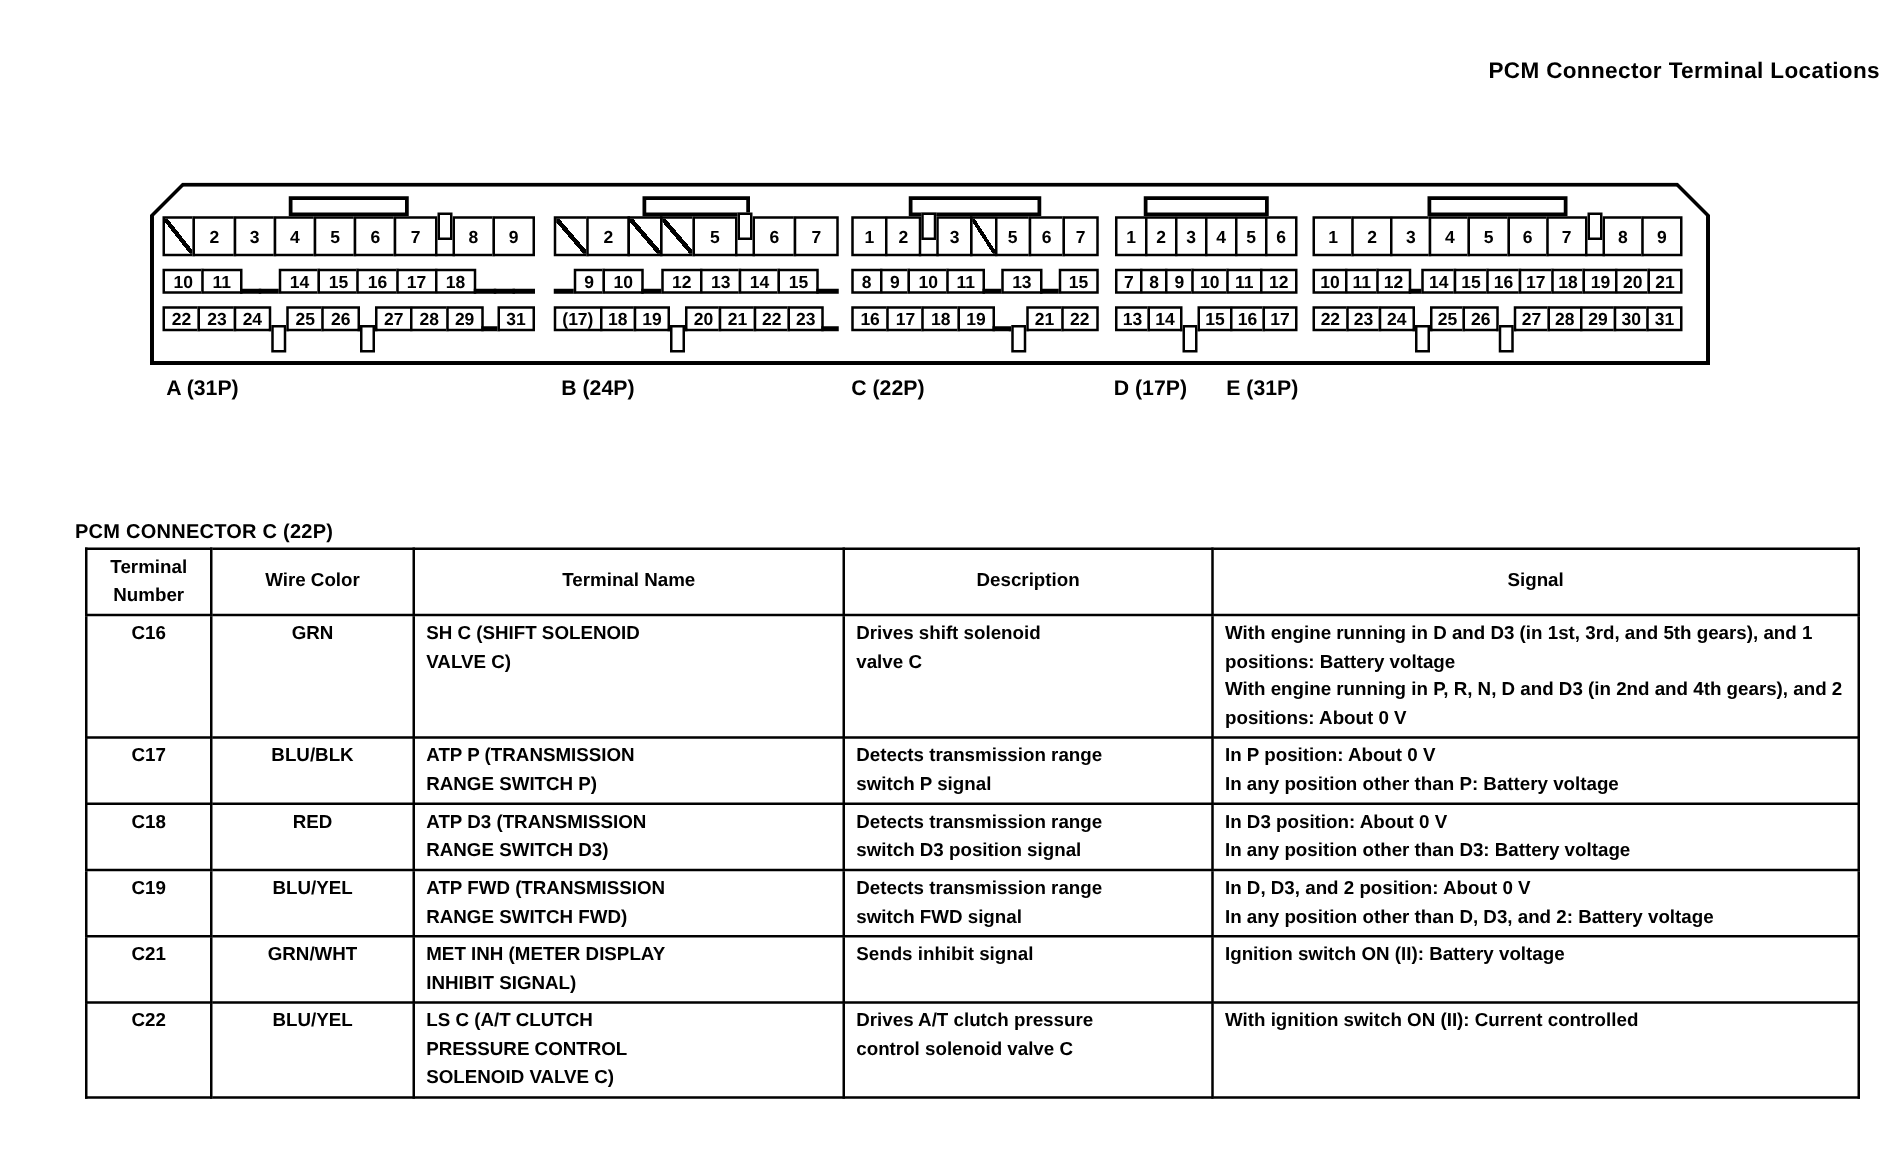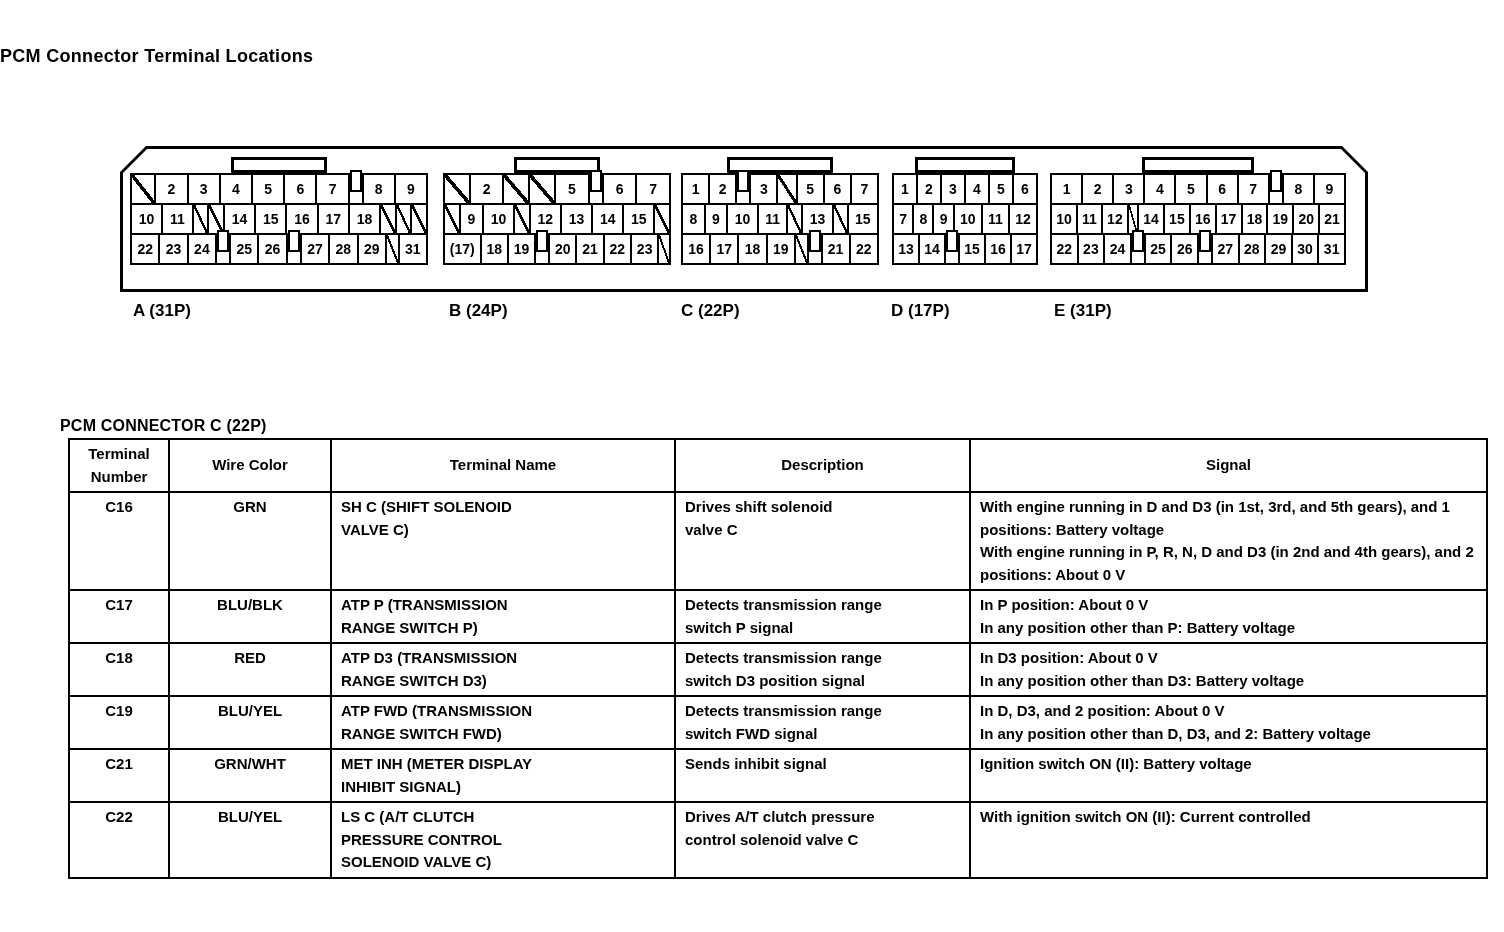--- a/index.html
+++ b/index.html
@@ -5,21 +5,21 @@
   * { box-sizing: border-box; }
   html, body { margin: 0; padding: 0; background: #fff; }
   .page {
     position: relative; width: 1504px; height: 932px;
     background: #fff; color: #000;
     font-family: "Liberation Sans", sans-serif;
     overflow: hidden;
   }
   .title {
     position: absolute; top: 46px; left: 0; width: 100%;
-    margin: 0; text-align: left;
+    margin: 0; text-align: right;
     font-size: 18px; font-weight: bold; letter-spacing: 0.3px;
   }
 
   
   .diagram { position: absolute; left: 120px; top: 146px; width: 1248px; height: 146px; }
   .shell-outer {
     position: absolute; inset: 0; background: #000;
     clip-path: polygon(26px 0, calc(100% - 26px) 0, 100% 26px, 100% 100%, 0 100%, 0 26px);
   }
   .shell-inner {
@@ -33,21 +33,21 @@
   .conn-D { left: 772px; width: 146px; }
   .conn-E { left: 930px; width: 296px; }
   .bump { height: 16px; margin: 0 auto; border: 3px solid #000; background: #fff; }
   .conn-A .bump { width: 96px; }
   .conn-B .bump { width: 86px; }
   .conn-C .bump { width: 106px; }
   .conn-D .bump { width: 100px; }
   .conn-E .bump { width: 112px; }
 
   .pin-row { display: flex; height: 32px; }
-  .pin-row + .pin-row { margin-top: -2px; }
+  .pin-row + .pin-row { margin-top: -2px; align-items: flex-end; }
   .pin-row > * + * { margin-left: -2px; }
   .pin {
     flex: 1 1 auto; min-width: 0;
     border: 2px solid #000; background: #fff;
     display: flex; align-items: center; justify-content: center;
     font-size: 14px; font-weight: bold;
   }
   .pin.slash {
     background: linear-gradient(to top right,
       #fff 45%, #000 45%, #000 55%, #fff 55%);
@@ -286,21 +286,21 @@
             <div class="pin">31</div>
           </div>
         </div>
     </div>
   </div>
 
   <span class="conn-label" style="left:133px">A (31P)</span>
   <span class="conn-label" style="left:449px">B (24P)</span>
   <span class="conn-label" style="left:681px">C (22P)</span>
   <span class="conn-label" style="left:891px">D (17P)</span>
-  <span class="conn-label" style="left:1054px">E (31P)</span>
+  <span class="conn-label" style="left:981px">E (31P)</span>
 
   <div class="table-block">
     <div class="table-title">PCM CONNECTOR C (22P)</div>
     <table class="pin-table">
       <colgroup>
         <col class="col-term">
           <col class="col-wire">
           <col class="col-name">
           <col class="col-desc">
           <col class="col-signal">

